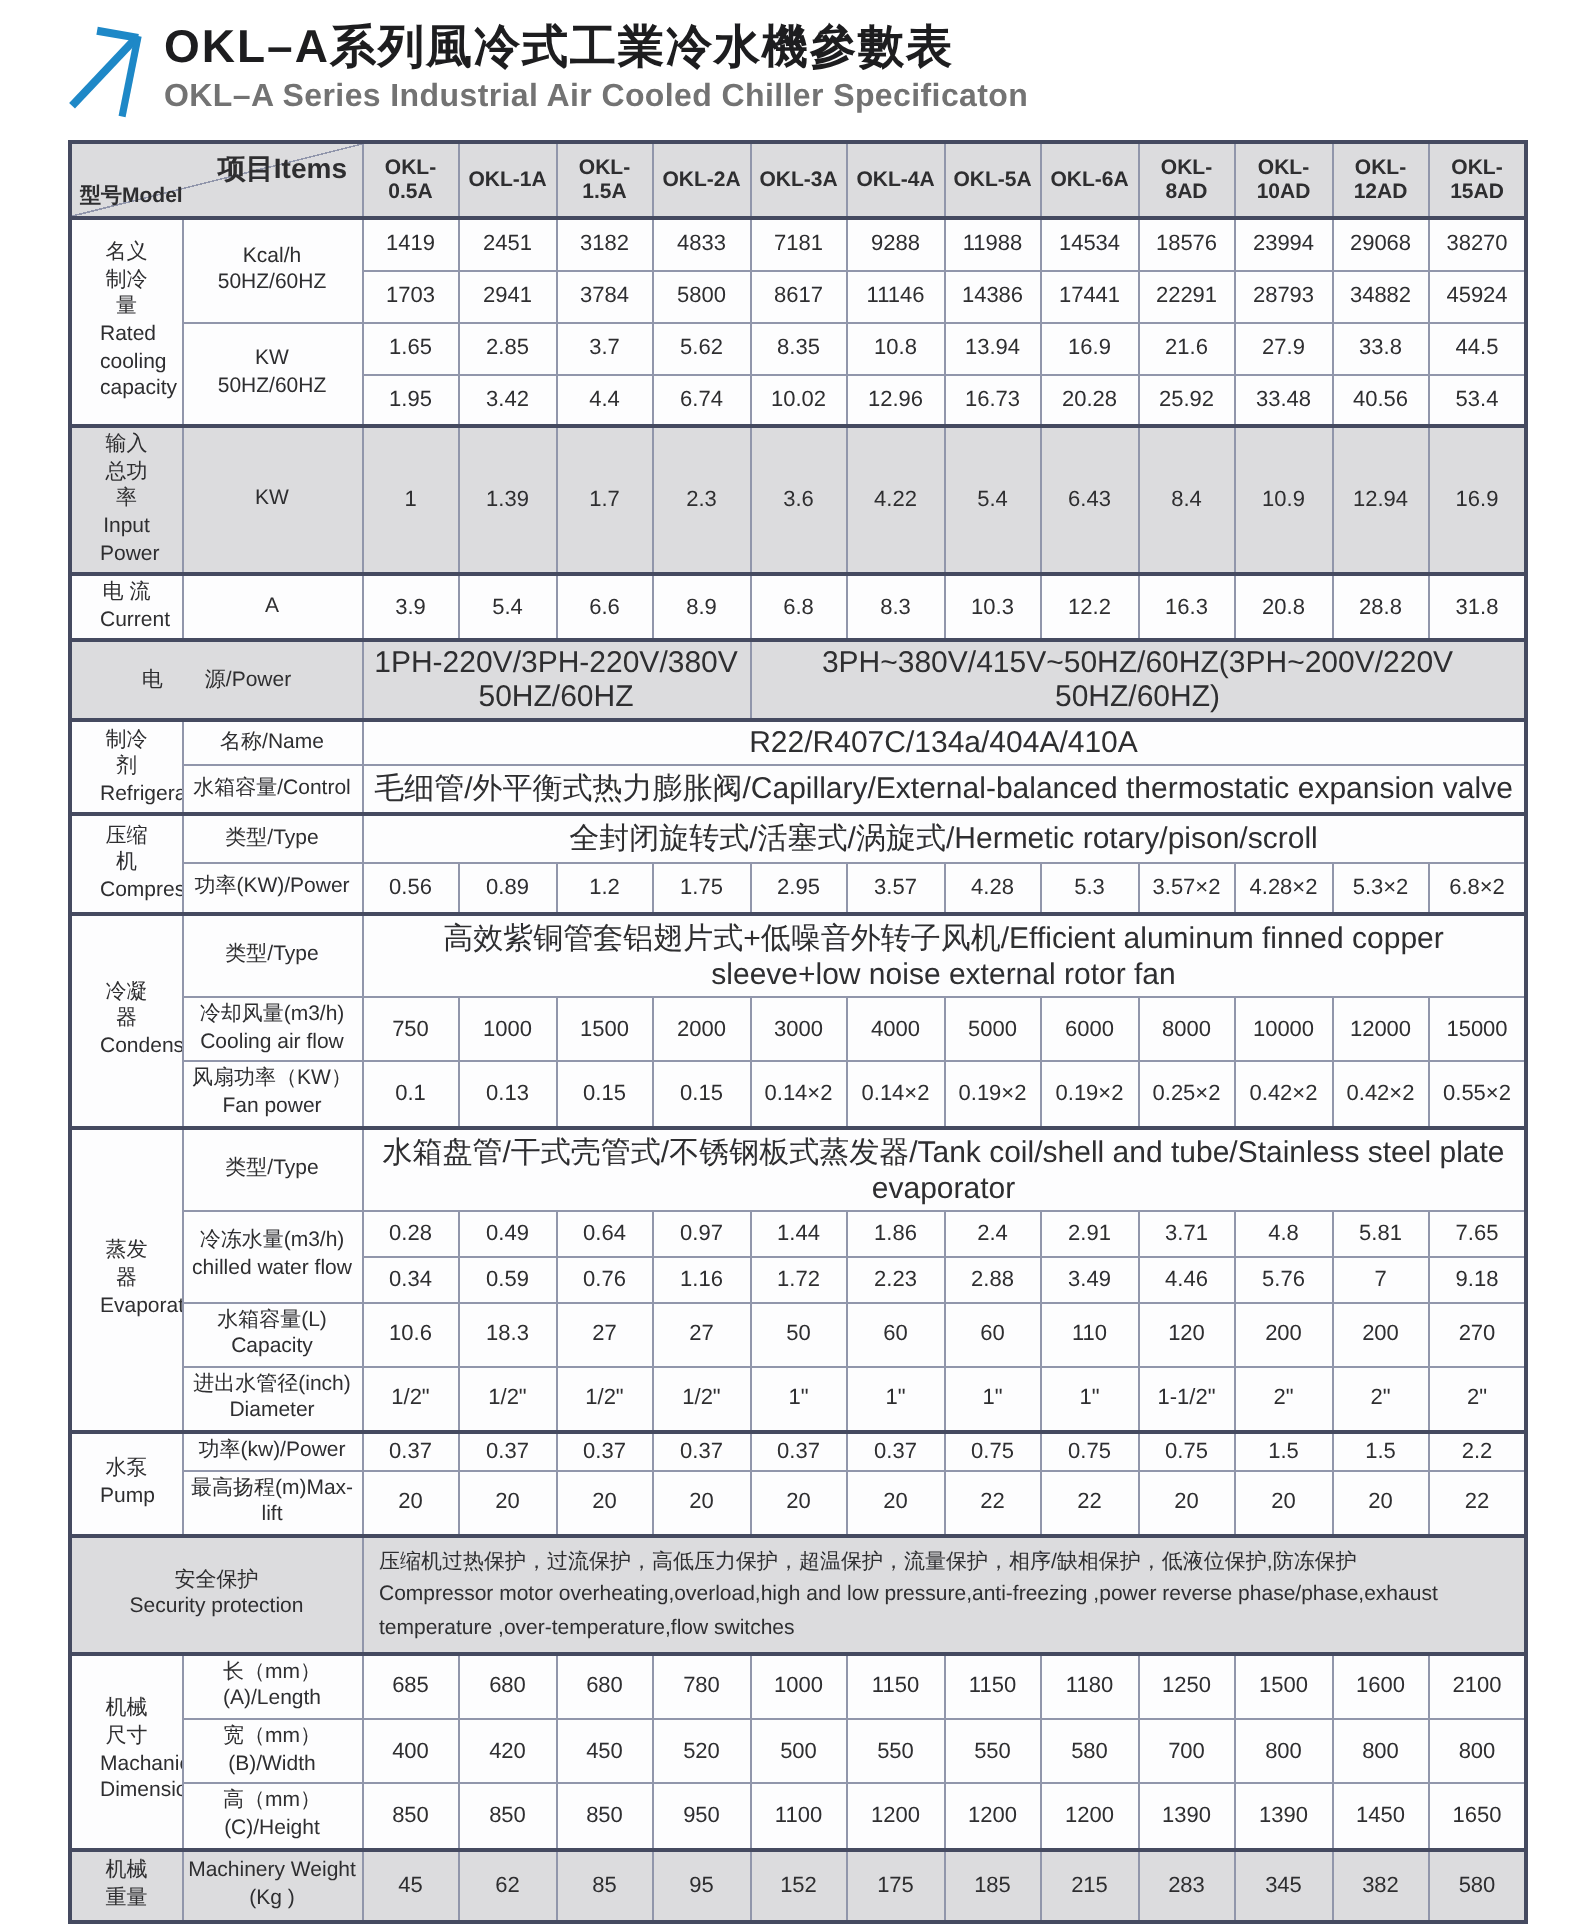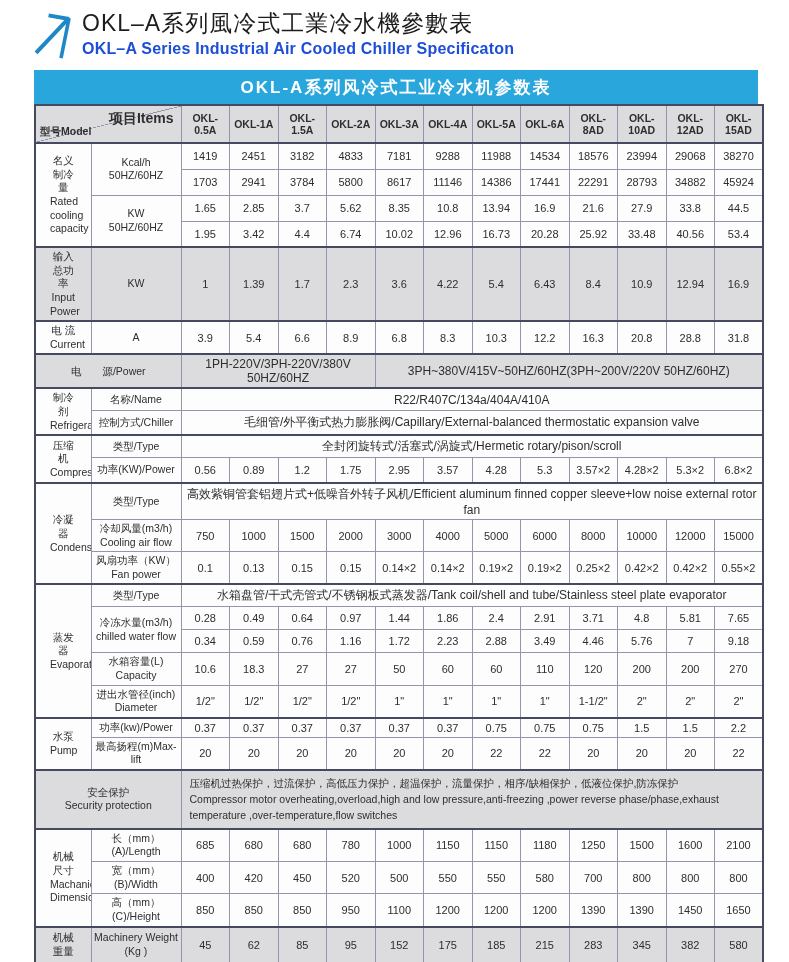--- a/index.html
+++ b/index.html
@@ -3,39 +3,39 @@
 <meta charset="utf-8">
 <style>
   html,body{margin:0;padding:0;background:#fff;}
   body{font-family:"Liberation Sans","DejaVu Sans",sans-serif;color:#2e2e30;}
   .page{width:789px;min-height:962px;box-sizing:border-box;padding:8px 30px 18px 30px;background:#fff;}
 
   
   .hdr{display:flex;align-items:flex-start;margin-bottom:10px;}
   .logo{width:46px;height:50px;flex:0 0 46px;margin-top:2px;}
   .titles{margin-left:6px;}
-  .title-zh{font-size:23px;font-weight:400;letter-spacing:1px;color:#1d1d1f;line-height:1.2;margin-top:2px;}
-  .title-en{font-size:16px;font-weight:600;color:#1d4ed8;letter-spacing:.2px;margin-top:2px;}
+  .title-zh{font-size:23px;font-weight:700;letter-spacing:1px;color:#1d1d1f;line-height:1.2;margin-top:2px;}
+  .title-en{font-size:16px;font-weight:600;color:#737373;letter-spacing:.2px;margin-top:2px;}
 
   
   .tblwrap{margin-left:4px;width:724px;}
   .tbl-title{background:#29a7dc;color:#fff;text-align:center;font-size:17px;font-weight:600;
              letter-spacing:2px;padding:6px 0 5px;}
   table{border-collapse:collapse;table-layout:fixed;width:724px;
         border:2px solid #454a60;}
   td,th{border:1px solid #9196ab;text-align:center;vertical-align:middle;
         padding:2px 1px;overflow:hidden;}
   th{background:#dcdcde;font-size:10.5px;font-weight:600;height:32px;}
   td{background:#fdfdfe;font-size:11px;}
   tr.shaded td{background:#dcdcde;}
   tr.sec-start td, tr.sec-start th{border-top:2px solid #454a60;}
   tr.subrow td{border-top:1px solid #abafbf;}
   td.sec{font-size:10.5px;line-height:1.3;white-space:pre-line;padding:2px 14px;}
   td.item{font-size:10.5px;line-height:1.3;white-space:pre-line;}
-  td.wide{font-size:12px;}
+  td.wide{font-size:15px;}
   td.security{text-align:left;font-size:10.5px;line-height:1.55;white-space:pre-line;
               padding:4px 8px;vertical-align:middle;}
   th.corner{position:relative;padding:0;
      background-image:linear-gradient(to bottom right,transparent 49.5%,#9196ab 49.5%,#9196ab 50.6%,transparent 50.6%);}
   .c-left{position:absolute;left:4px;bottom:3px;font-weight:600;font-size:10.5px;}
   .c-right{position:absolute;right:7px;top:4px;font-weight:600;font-size:14px;}
 
   
   .notes{margin:12px 0 0 6px;}
   .note{font-size:10.5px;color:#4a4a4a;line-height:14.5px;}
@@ -53,21 +53,20 @@
       <line x1="19" y1="6" x2="42" y2="10" stroke="#1e88c7" stroke-width="4.5"></line>
       <line x1="42" y1="9" x2="33" y2="54" stroke="#1e88c7" stroke-width="4"></line>
     </svg>
     <div class="titles">
       <div class="title-zh">OKL–A系列風冷式工業冷水機參數表</div>
       <div class="title-en">OKL–A Series Industrial Air Cooled Chiller Specificaton</div>
     </div>
   </div>
 
   <div class="tblwrap">
-    <div class="tbl-title">OKL-A系列风冷式工业冷水机参数表</div>
     <table>
       <colgroup>
           <col style="width: 56px;">
           <col style="width: 90px;">
           <col style="width: 48.5px;">
           <col style="width: 48.5px;">
           <col style="width: 48.5px;">
           <col style="width: 48.5px;">
           <col style="width: 48.5px;">
           <col style="width: 48.5px;">
@@ -202,21 +201,21 @@
             <td class="wide" colspan="4">1PH-220V/3PH-220V/380V 50HZ/60HZ</td>
             <td class="wide" colspan="8">3PH~380V/415V~50HZ/60HZ(3PH~200V/220V  50HZ/60HZ)</td>
           </tr>
           <tr class="sec-start" style="height: 20px; margin-top: 44px;">
             <td class="sec" rowspan="2">制冷剂
 Refrigerant</td>
             <td class="item">名称/Name</td>
             <td class="wide" colspan="12">R22/R407C/134a/404A/410A</td>
           </tr>
           <tr style="height: 23px;">
-            <td class="item">控制方式/Chiller</td>
+            <td class="item">水箱容量/Control</td>
             <td class="wide" colspan="12">毛细管/外平衡式热力膨胀阀/Capillary/External-balanced thermostatic expansion valve</td>
           </tr>
           <tr class="sec-start" style="height: 20px;">
             <td class="sec" rowspan="2">压缩机
 Compressor</td>
             <td class="item">类型/Type</td>
             <td class="wide" colspan="12">全封闭旋转式/活塞式/涡旋式/Hermetic rotary/pison/scroll</td>
           </tr>
           <tr style="height: 25px;">
             <td class="item">功率(KW)/Power</td>

